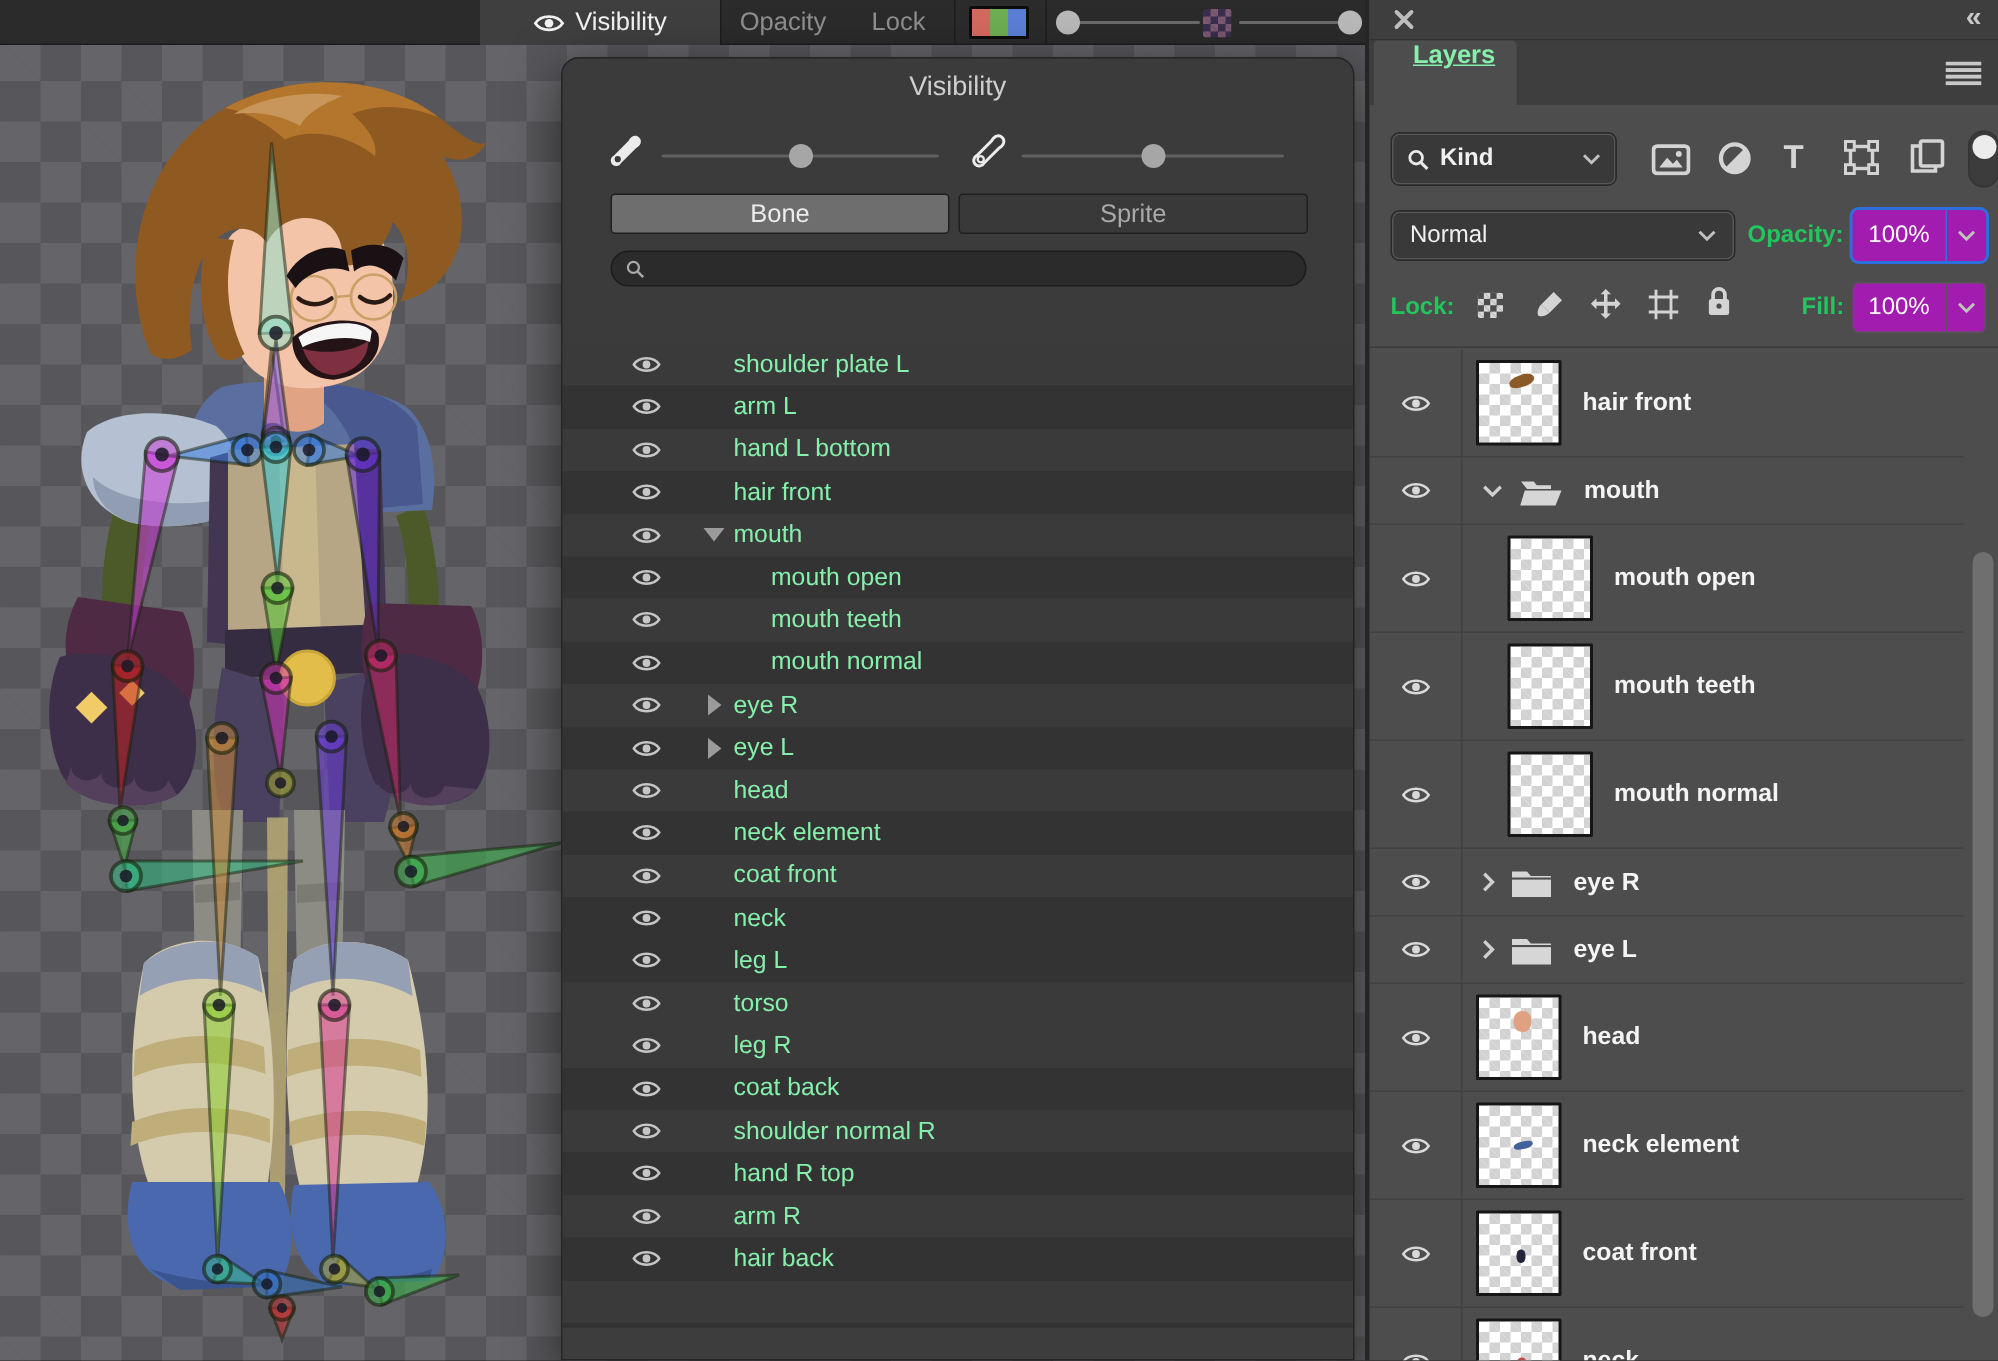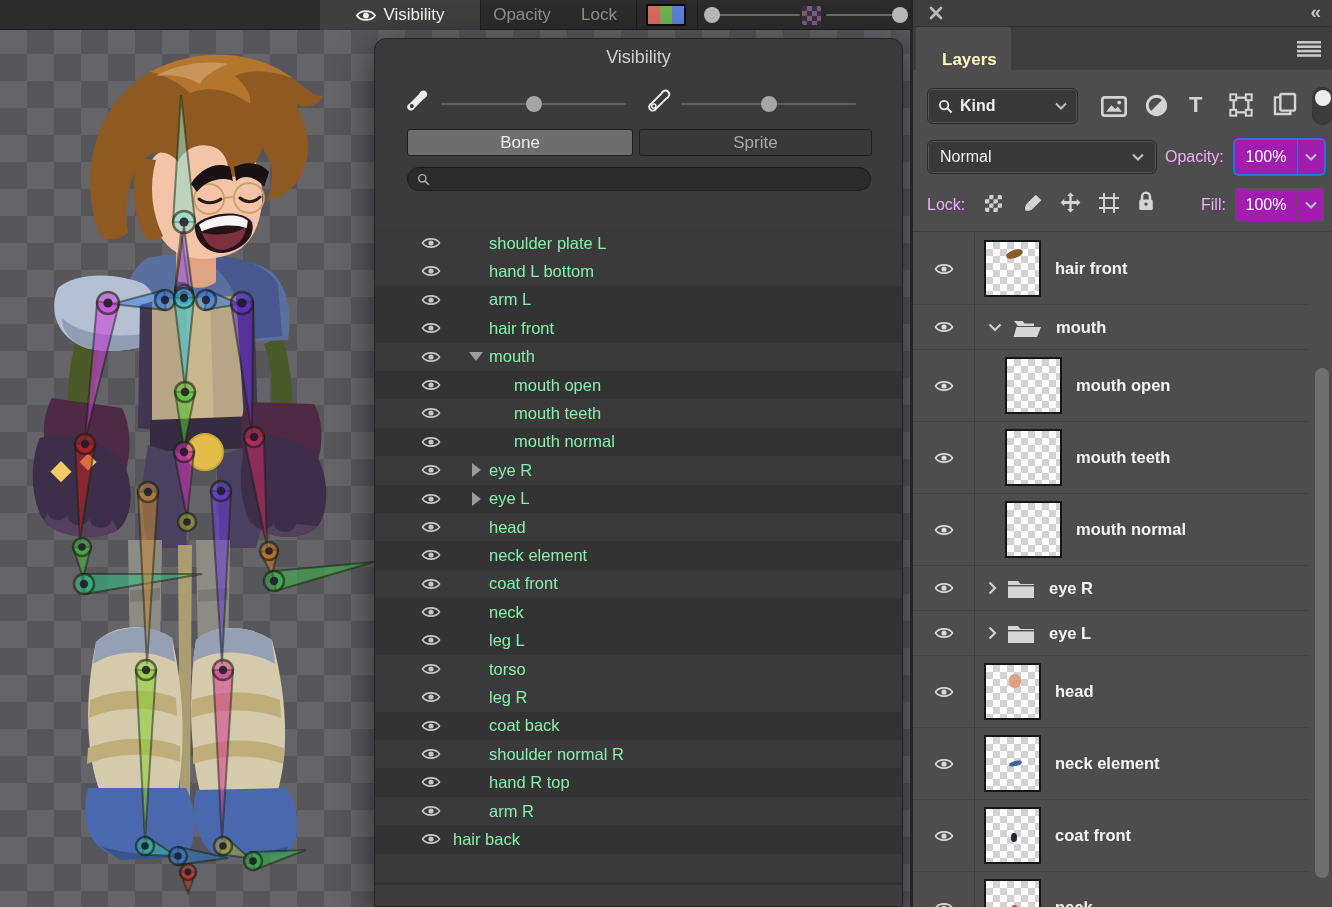--- a/index.html
+++ b/index.html
@@ -57,22 +57,22 @@
   .vrow .lbl { font-size:16.5px; color:#86efac; white-space:nowrap; }
   .tri-down { width:0; height:0; border-left:7px solid transparent; border-right:7px solid transparent; border-top:9px solid #9b9b9b; position:absolute; left:94px; }
   .tri-right { width:0; height:0; border-top:7px solid transparent; border-bottom:7px solid transparent; border-left:9px solid #9b9b9b; position:absolute; left:97px; }
   .vfoot { position:absolute; left:0; bottom:0; height:22px; width:529px; background:#3d3d3d; border-top:1px solid #2f2f2f; }
 
   
   .layers-panel { position:absolute; left:910px; top:0; width:422px; height:907px; background:#4d4d4d; border-left:3px solid #262626; }
   .lp-topbar { position:absolute; left:0; top:0; width:422px; height:27px; background:#3e3e3e; border-bottom:1px solid #303030; }
   .lp-tabbar { position:absolute; left:0; top:27px; width:422px; height:43px; background:#3e3e3e; }
   .lp-tab { position:absolute; left:3px; top:0; width:95px; height:43px; background:#4d4d4d; border-radius:3px 3px 0 0;
-    color:#fef9c3; font-weight:bold; font-size:17px; display:flex; align-items:flex-end; padding-left:26px; }
-  .lp-row-label { color:#f0abfc; font-size:16px; }
+    color:#86efac; font-weight:bold; font-size:17px; display:flex; align-items:flex-start; padding-left:26px;text-decoration:underline; }
+  .lp-row-label { color:#22c55e; font-size:16px;font-weight:bold; }
   .dropdown { background:#393939; border:1px solid #2a2a2a; box-shadow:inset 0 0 0 1px #565656; border-radius:6px;
     display:flex; align-items:center; color:#f0f0f0; position:absolute; }
   .numfield { position:absolute; display:flex; border-radius:4px; overflow:hidden; background:#a21caf; box-shadow:inset 0 0 0 1px #565656; }
   .numfield .val { width:62px; height:34px; display:flex; align-items:center; justify-content:center; color:#fff; font-size:16px; }
   .numfield .chev { width:27px; height:34px; display:flex; align-items:center; justify-content:center; border-left:1px solid #565656; }
   .numfield.focus { box-shadow:0 0 0 2px #2e6fe0; }
   .numfield.focus .chev { border-left:1px solid #2e6fe0; }
   .icon-gray { color:#d4d4d4; }
   .toggle-pill { position:absolute; width:21px; height:38px; background:#3c3c3c; border-radius:11px; box-shadow:inset 0 0 2px #2a2a2a; }
   .toggle-pill i { position:absolute; left:2.5px; top:2.5px; width:16px; height:16px; border-radius:50%; background:#ececec; }
@@ -394,39 +394,39 @@
         <div class="vrow alt0">
     <span class="eye" style="display:flex;">
             <svg width="20" height="14" viewBox="0 0 20 14">
               <path d="M1.5 7 C5 1.5 15 1.5 18.5 7 C15 12.5 5 12.5 1.5 7 Z" fill="none" stroke="#c6c6c6" stroke-width="1.6"></path>
               <circle cx="10" cy="7" r="2.6" fill="#c6c6c6"></circle>
             </svg>
           </span>
 
     <span class="lbl" style="margin-left:114px">shoulder plate L</span>
   </div>
+        <div class="vrow alt1">
+    <span class="eye" style="display:flex;">
+            <svg width="20" height="14" viewBox="0 0 20 14">
+              <path d="M1.5 7 C5 1.5 15 1.5 18.5 7 C15 12.5 5 12.5 1.5 7 Z" fill="none" stroke="#c6c6c6" stroke-width="1.6"></path>
+              <circle cx="10" cy="7" r="2.6" fill="#c6c6c6"></circle>
+            </svg>
+          </span>
+
+    <span class="lbl" style="margin-left:114px">arm L</span>
+  </div>
         <div class="vrow alt0">
     <span class="eye" style="display:flex;">
             <svg width="20" height="14" viewBox="0 0 20 14">
               <path d="M1.5 7 C5 1.5 15 1.5 18.5 7 C15 12.5 5 12.5 1.5 7 Z" fill="none" stroke="#c6c6c6" stroke-width="1.6"></path>
               <circle cx="10" cy="7" r="2.6" fill="#c6c6c6"></circle>
             </svg>
           </span>
 
     <span class="lbl" style="margin-left:114px">hand L bottom</span>
-  </div>
-        <div class="vrow alt1">
-    <span class="eye" style="display:flex;">
-            <svg width="20" height="14" viewBox="0 0 20 14">
-              <path d="M1.5 7 C5 1.5 15 1.5 18.5 7 C15 12.5 5 12.5 1.5 7 Z" fill="none" stroke="#c6c6c6" stroke-width="1.6"></path>
-              <circle cx="10" cy="7" r="2.6" fill="#c6c6c6"></circle>
-            </svg>
-          </span>
-
-    <span class="lbl" style="margin-left:114px">arm L</span>
   </div>
         <div class="vrow alt1">
     <span class="eye" style="display:flex;">
             <svg width="20" height="14" viewBox="0 0 20 14">
               <path d="M1.5 7 C5 1.5 15 1.5 18.5 7 C15 12.5 5 12.5 1.5 7 Z" fill="none" stroke="#c6c6c6" stroke-width="1.6"></path>
               <circle cx="10" cy="7" r="2.6" fill="#c6c6c6"></circle>
             </svg>
           </span>
 
     <span class="lbl" style="margin-left:114px">hair front</span>
@@ -602,21 +602,21 @@
     <span class="lbl" style="margin-left:114px">arm R</span>
   </div>
         <div class="vrow alt1">
     <span class="eye" style="display:flex;">
             <svg width="20" height="14" viewBox="0 0 20 14">
               <path d="M1.5 7 C5 1.5 15 1.5 18.5 7 C15 12.5 5 12.5 1.5 7 Z" fill="none" stroke="#c6c6c6" stroke-width="1.6"></path>
               <circle cx="10" cy="7" r="2.6" fill="#c6c6c6"></circle>
             </svg>
           </span>
 
-    <span class="lbl" style="margin-left:78px">hair back</span>
+    <span class="lbl" style="margin-left:114px">hair back</span>
   </div>
         <div class="vrow alt0"></div>
         <div class="vrow alt1"></div>
       </div>
     <div class="vfoot"></div>
   </div>
 
   <div class="layers-panel">
     <div class="lp-topbar">
       <span style="position:absolute;left:16px;top:6px;display:flex;">

